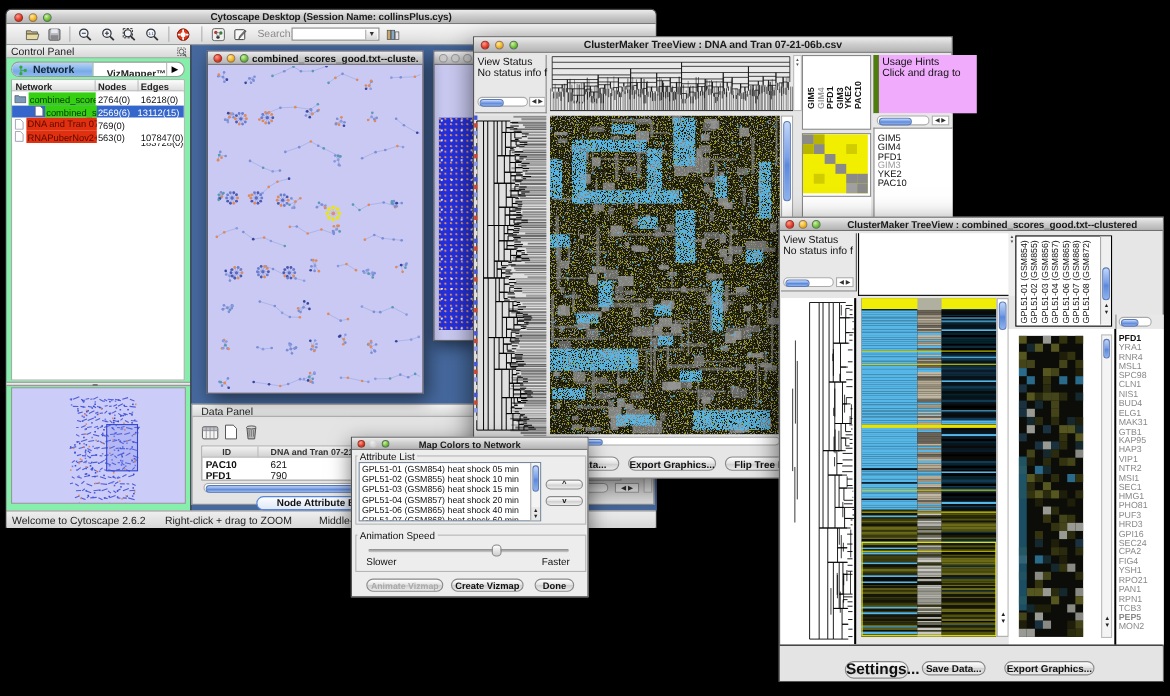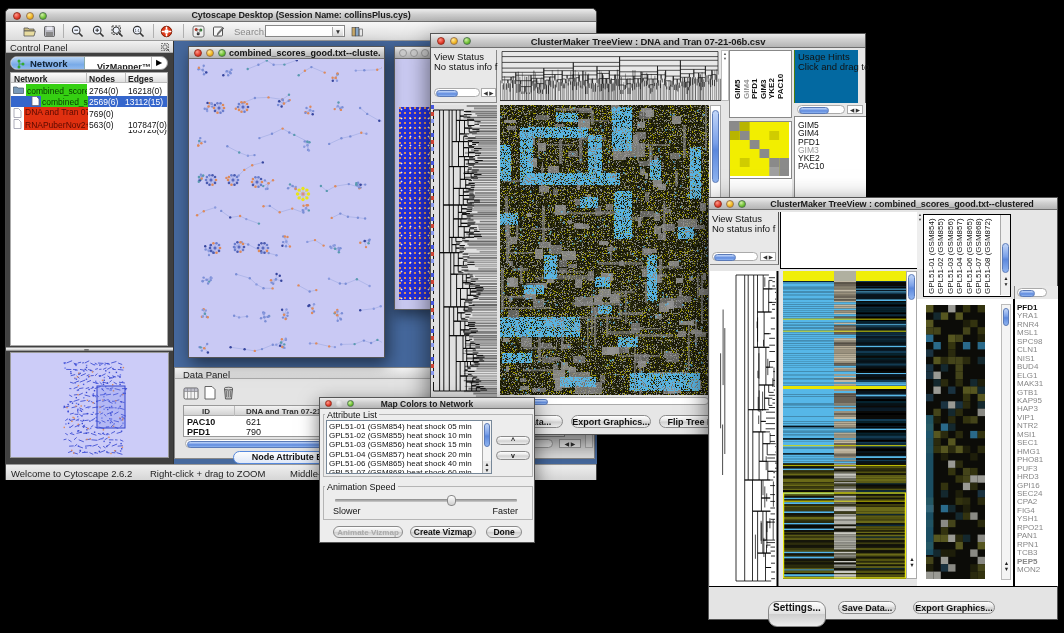--- a/index.html
+++ b/index.html
@@ -74,21 +74,21 @@
       </div>
       <svg class="abs" style="left:345px;top:3px" width="13" height="13" viewBox="0 0 13 13">
         <rect x="1" y="2.5" width="3.2" height="8.5" fill="#c8a868" stroke="#444" stroke-width="0.6"></rect>
         <rect x="4.6" y="2.5" width="3.2" height="8.5" fill="#88a8c8" stroke="#444" stroke-width="0.6"></rect>
         <rect x="8.2" y="4" width="3.4" height="7" fill="#e8e8e8" stroke="#444" stroke-width="0.6"></rect>
       </svg>
       <div class="abs" style="left:57px;top:2px;width:1px;height:14px;background:#b0b0b0"></div>
       <div class="abs" style="left:147px;top:2px;width:1px;height:14px;background:#b0b0b0"></div>
       <div class="abs" style="left:177px;top:2px;width:1px;height:14px;background:#b0b0b0"></div>
 </div>
-<div class="abs" style="left:0;top:32px;width:167px;height:423px;background:#404040">
+<div class="abs" style="left:0;top:32px;width:167px;height:423px;background:#86efac">
 <div class="abs" style="left:0;top:0;width:100%;height:12px;background:linear-gradient(#f2f2f2,#d8d8d8);border-bottom:1px solid #aaa">
         <span class="et" style="left:4px;top:1px;font-size:9.5px;color:#222">Control Panel</span>
         <svg class="abs" style="right:3px;top:2px" width="9" height="9">
           <rect x="0.5" y="0.5" width="7" height="7" fill="none" stroke="#555" stroke-width="0.8" stroke-dasharray="1.5 1"></rect>
           <circle cx="4" cy="4" r="2.2" fill="none" stroke="#555" stroke-width="0.8"></circle>
           <line x1="5.6" y1="5.6" x2="8.4" y2="8.4" stroke="#555" stroke-width="1"></line>
         </svg>
       </div>
 <div class="abs" style="left:4px;top:15px;width:158px;height:14px;background:#fff;border:1px solid #9a9a9a;border-radius:7px;overflow:hidden">
 <div class="abs" style="left:0;top:0;width:74px;height:14px;background:linear-gradient(#b8d4f4,#78aae8 55%,#9cc0f0);border-right:1px solid #8aa">
@@ -1120,21 +1120,21 @@
       <div class="abs" style="left:28.5px;top:2px;width:9px;height:46px">
         <div style="transform:rotate(-90deg) translate(-46px,0);transform-origin:0 0;font-size:8px;font-weight:bold;color:#111;white-space:nowrap;width:46px">GIM3</div>
       </div>
       <div class="abs" style="left:37.0px;top:2px;width:9px;height:46px">
         <div style="transform:rotate(-90deg) translate(-46px,0);transform-origin:0 0;font-size:8px;font-weight:bold;color:#111;white-space:nowrap;width:46px">YKE2</div>
       </div>
       <div class="abs" style="left:45.5px;top:2px;width:9px;height:46px">
         <div style="transform:rotate(-90deg) translate(-46px,0);transform-origin:0 0;font-size:8px;font-weight:bold;color:#111;white-space:nowrap;width:46px">PAC10</div>
       </div>
     </div>
-    <div class="abs" style="left:363px;top:16px;width:64px;height:53px;background:#0369a1;border-left:1px solid #4d7c0f">
+    <div class="abs" style="left:363px;top:16px;width:94px;height:53px;background:#f0abfc;border-left:5px solid #4d7c0f">
       <span class="et" style="left:3px;top:1px;font-size:9.5px;color:#111">Usage Hints</span>
       <span class="et" style="left:3px;top:11px;font-size:9.5px;color:#111">Click and drag to</span>
     </div>
     <div class="abs" style="left:363px;top:69px;width:72px;height:13px;background:#e8e8e8">
       <div class="abs aquasb" style="left:3px;top:2px;width:48px;height:9px">
         <div class="aquath abs" style="left:0.5px;top:0.5px;width:30px;height:7px"></div>
       </div>
       <div class="abs" style="left:53px;top:2px;width:16px;height:9px;background:#fff;border:1px solid #aaa;font-size:5.5px;color:#333;text-align:center;line-height:8px">◀ ▶</div>
     </div>
     <div class="abs" style="left:1px;top:71px;width:65px;height:292px;overflow:hidden">
@@ -2719,16 +2719,16 @@
         <div style="font-size:8px;line-height:8.45px;color:#888;font-weight:normal">RPO21</div>
         <div style="font-size:8px;line-height:8.45px;color:#888;font-weight:normal">PAN1</div>
         <div style="font-size:8px;line-height:8.45px;color:#888;font-weight:normal">RPN1</div>
         <div style="font-size:8px;line-height:8.45px;color:#888;font-weight:normal">TCB3</div>
         <div style="font-size:8px;line-height:8.45px;color:#888;font-weight:bold">PEP5</div>
         <div style="font-size:8px;line-height:8.45px;color:#888;font-weight:normal">MON2</div>
       </div>
     </div>
     <div class="abs" style="left:0;top:388px;width:348px;height:1.5px;background:#000"></div>
     <div class="abs" style="left:0;top:389px;width:348px;height:32px;background:#e4e4e4">
-      <div class="btn" style="left:59px;top:14px;width:58px;height:26px;font-size:10px;line-height:12px">Settings...</div>
+      <div class="btn" style="left:59px;top:14px;width:58px;height:16px;font-size:14px;line-height:12px">Settings...</div>
       <div class="btn" style="left:129px;top:14px;width:58px;height:13px;font-size:9px;line-height:12px">Save Data...</div>
       <div class="btn" style="left:204px;top:14px;width:82px;height:13px;font-size:9px;line-height:12px">Export Graphics...</div>
     </div>
 </div>
 </body></html>

